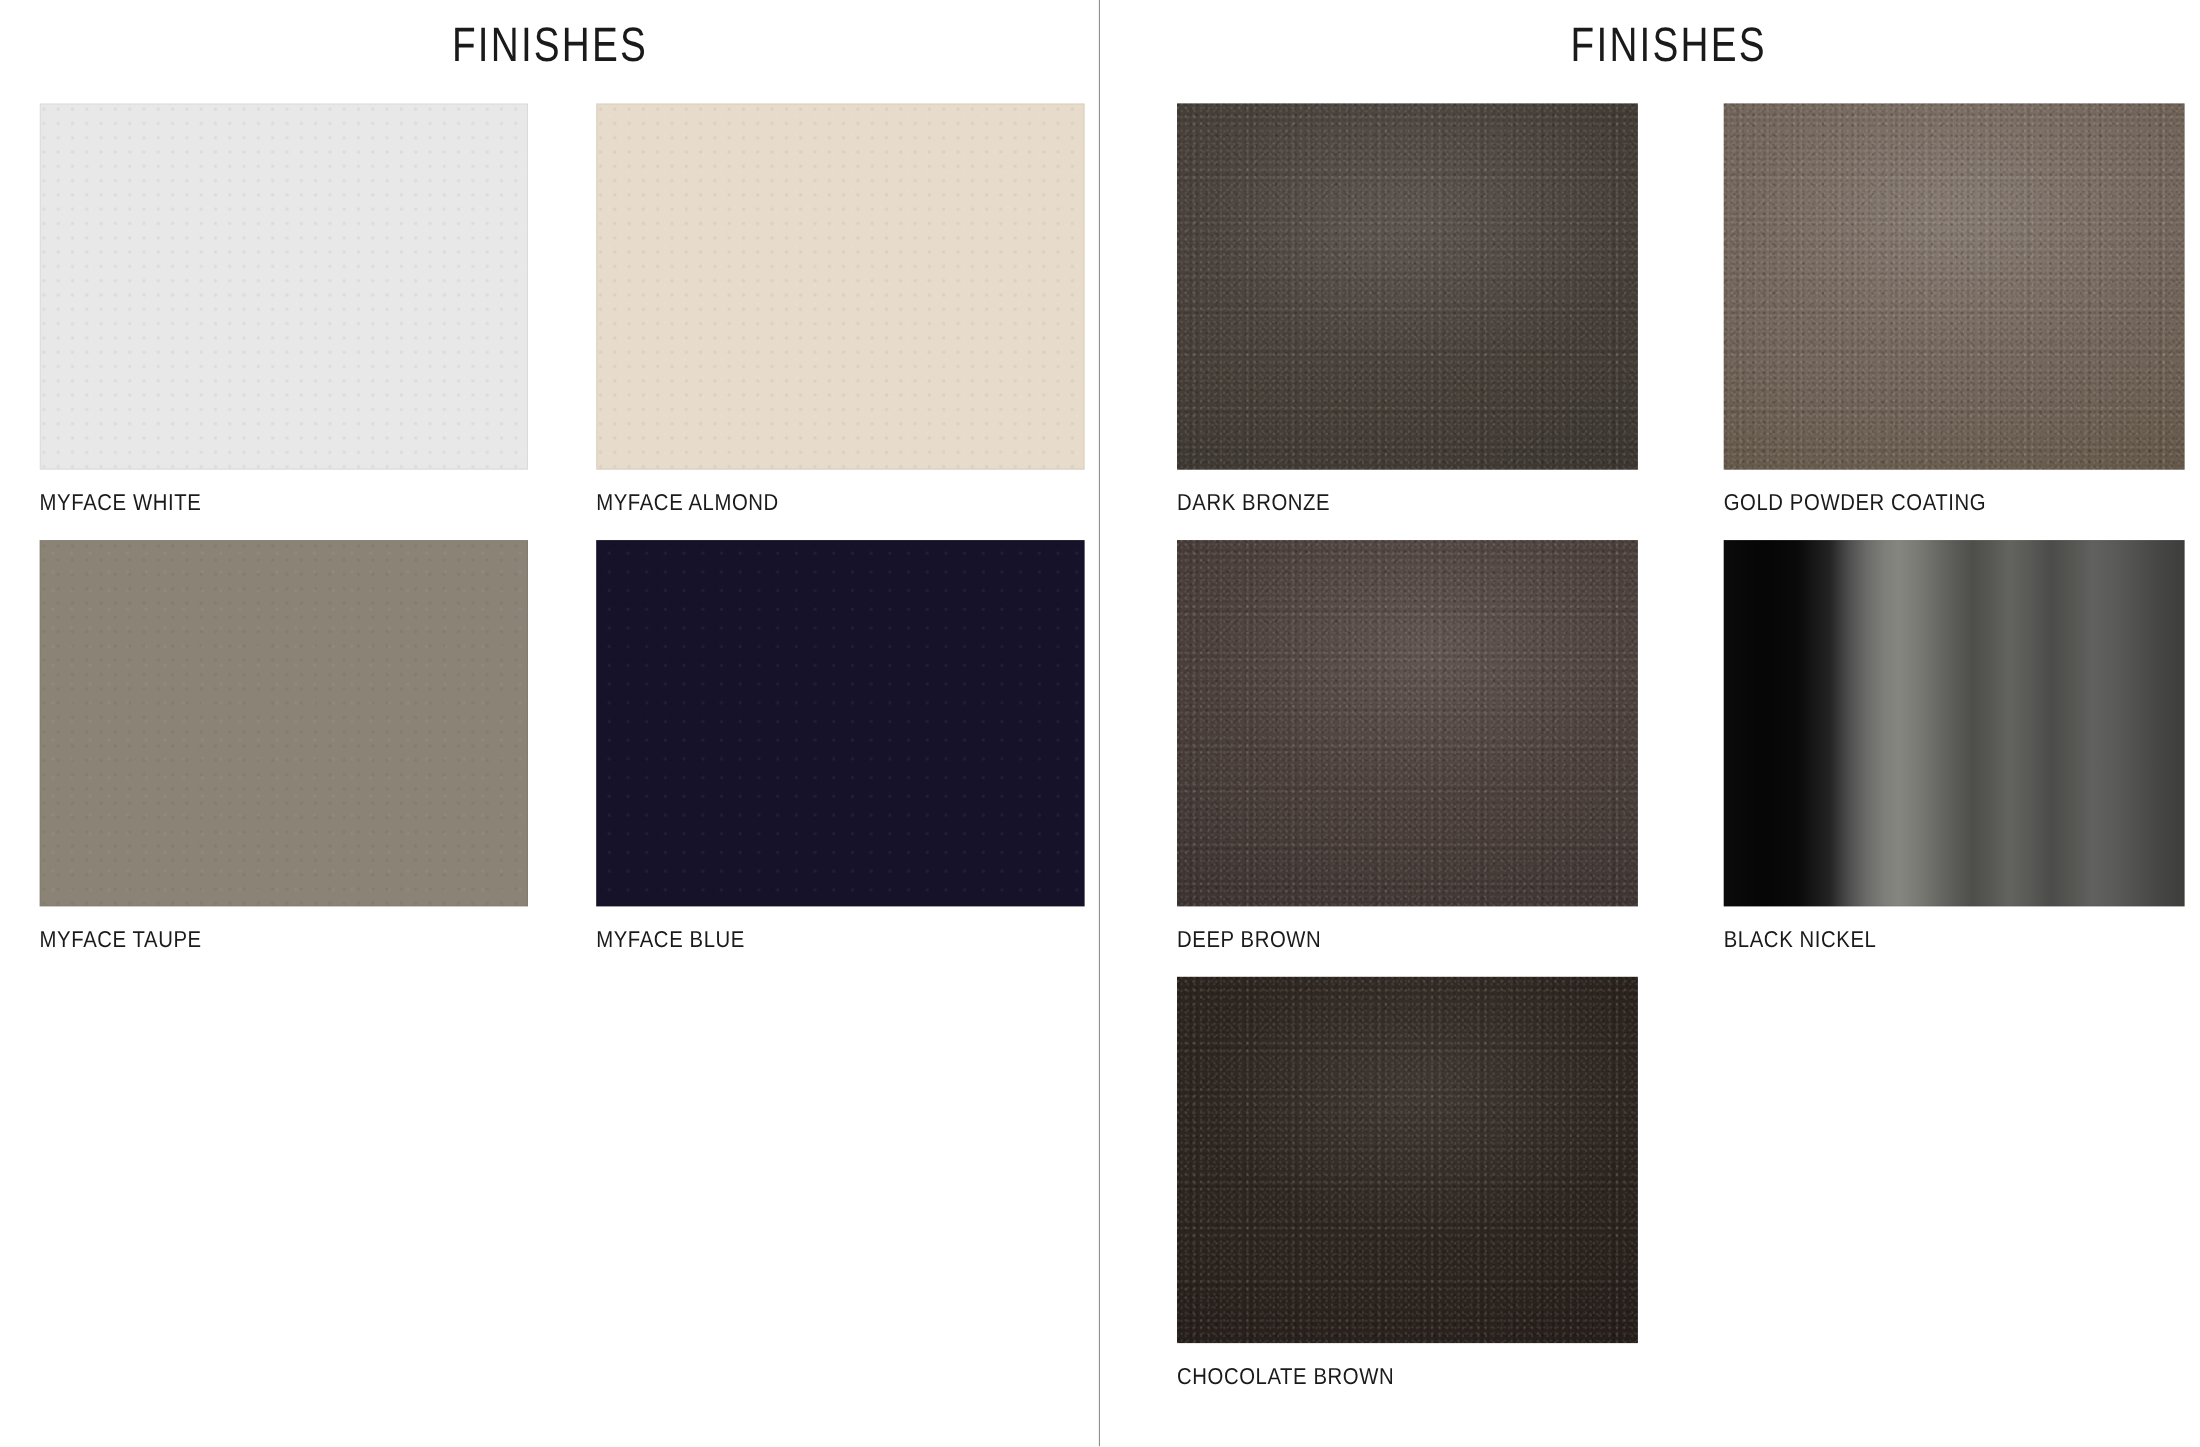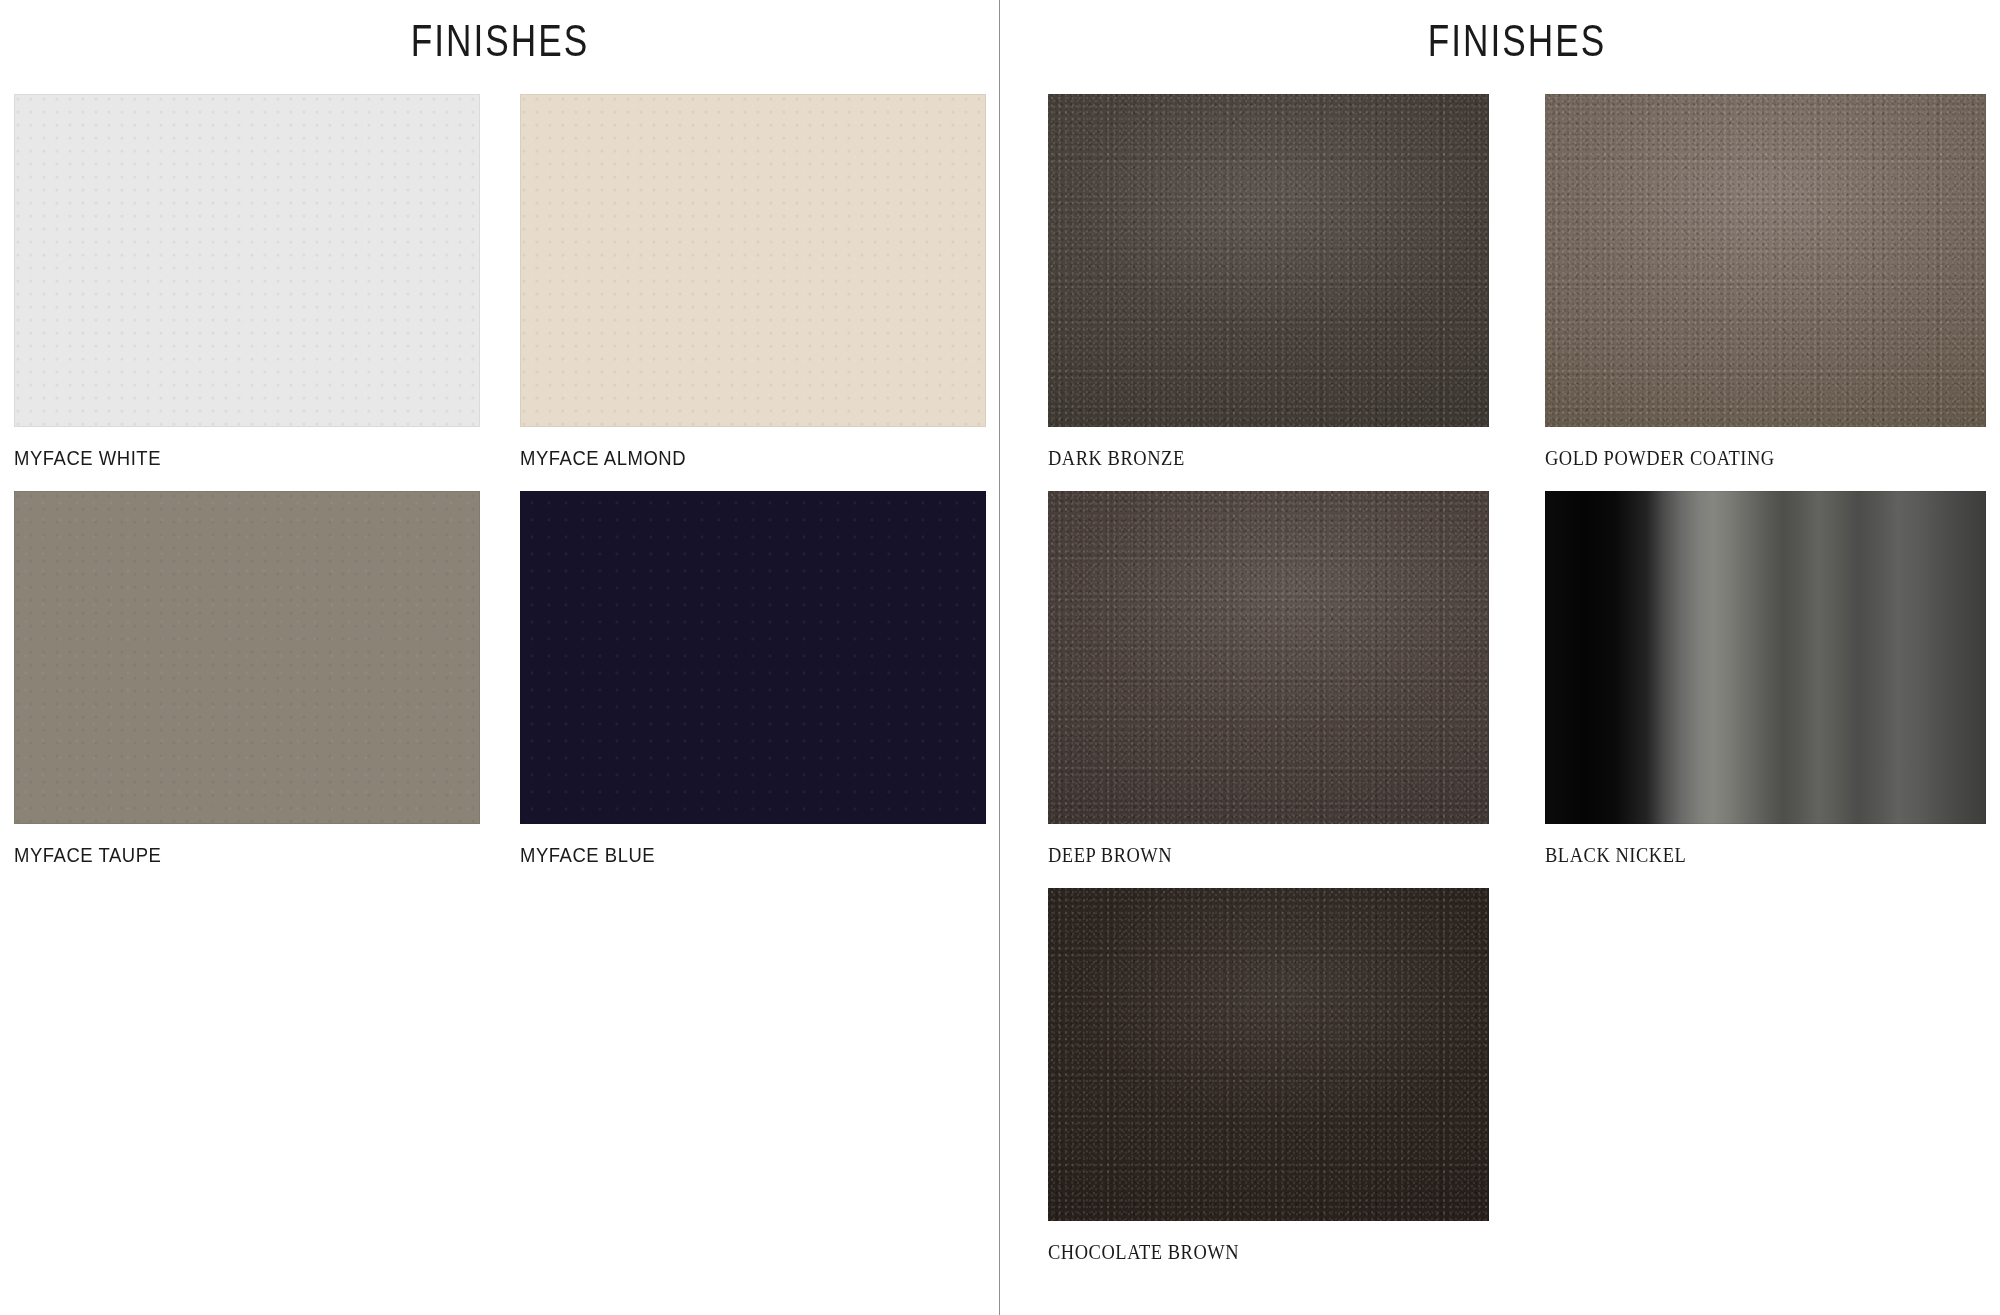--- a/index.html
+++ b/index.html
@@ -55,24 +55,25 @@
     line-height: 58px;
     white-space: nowrap;
   }
 
   .grid {
     display: grid;
     grid-template-columns: 1fr 1fr;
     column-gap: 40px;
     row-gap: 0;
   }
-  .panel-right .grid { column-gap: 56px; font-family: Liberation Serif, serif; }
+  .panel-right .grid { column-gap: 56px; }
 
   .swatch-cell {
     display: block;
+    margin-left: 22px;
   }
 
   .swatch {
     width: 100%;
     height: 333px;
     position: relative;
     overflow: hidden;
     box-shadow: inset 0 0 0 1px rgba(0,0,0,0.06);
   }
   .panel-right .swatch { height: 333px; }

